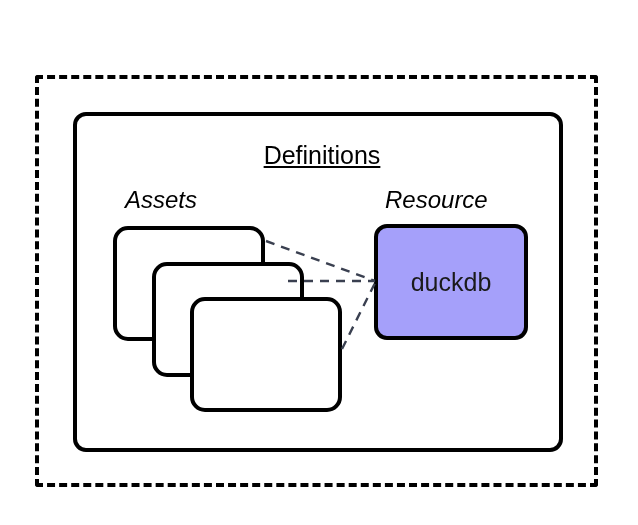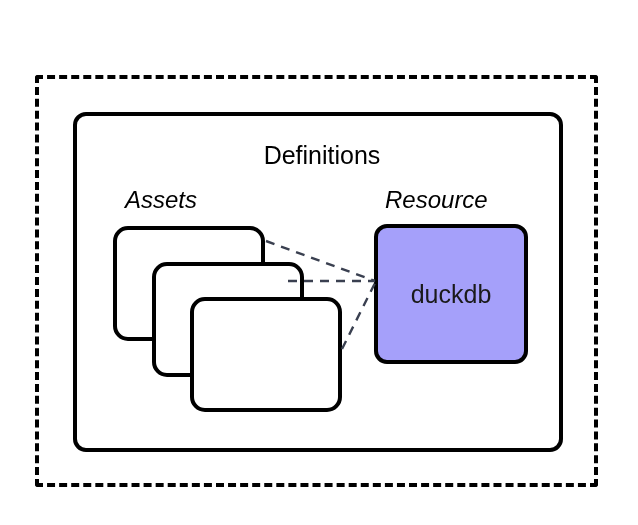--- a/index.html
+++ b/index.html
@@ -56,20 +56,21 @@
     position: absolute;
     left: 0;
     top: 25px;
     width: 490px;
     text-align: center;
     font-size: 25px;
     font-style: normal;
     font-weight: 400;
     color: #000000;
     white-space: nowrap;
+    text-decoration: underline;
   }
   
   .group-label {
     position: absolute;
     font-size: 24px;
     font-style: italic;
     font-weight: 400;
     color: #000000;
     white-space: nowrap;
   }
@@ -87,21 +88,21 @@
   }
   #asset-card-1 { left: 113px; top: 226px; z-index: 3; }
   #asset-card-2 { left: 152px; top: 262px; z-index: 4; }
   #asset-card-3 { left: 190px; top: 297px; z-index: 5; }
   
   #resource-box {
     position: absolute;
     left: 374px;
     top: 224px;
     width: 154px;
-    height: 140px;
+    height: 116px;
     box-sizing: border-box;
     border: 4px solid #000000;
     border-radius: 13px;
     background: #a5a0fa;
     display: flex;
     align-items: center;
     justify-content: center;
     z-index: 6;
   }
   #resource-box-label {

